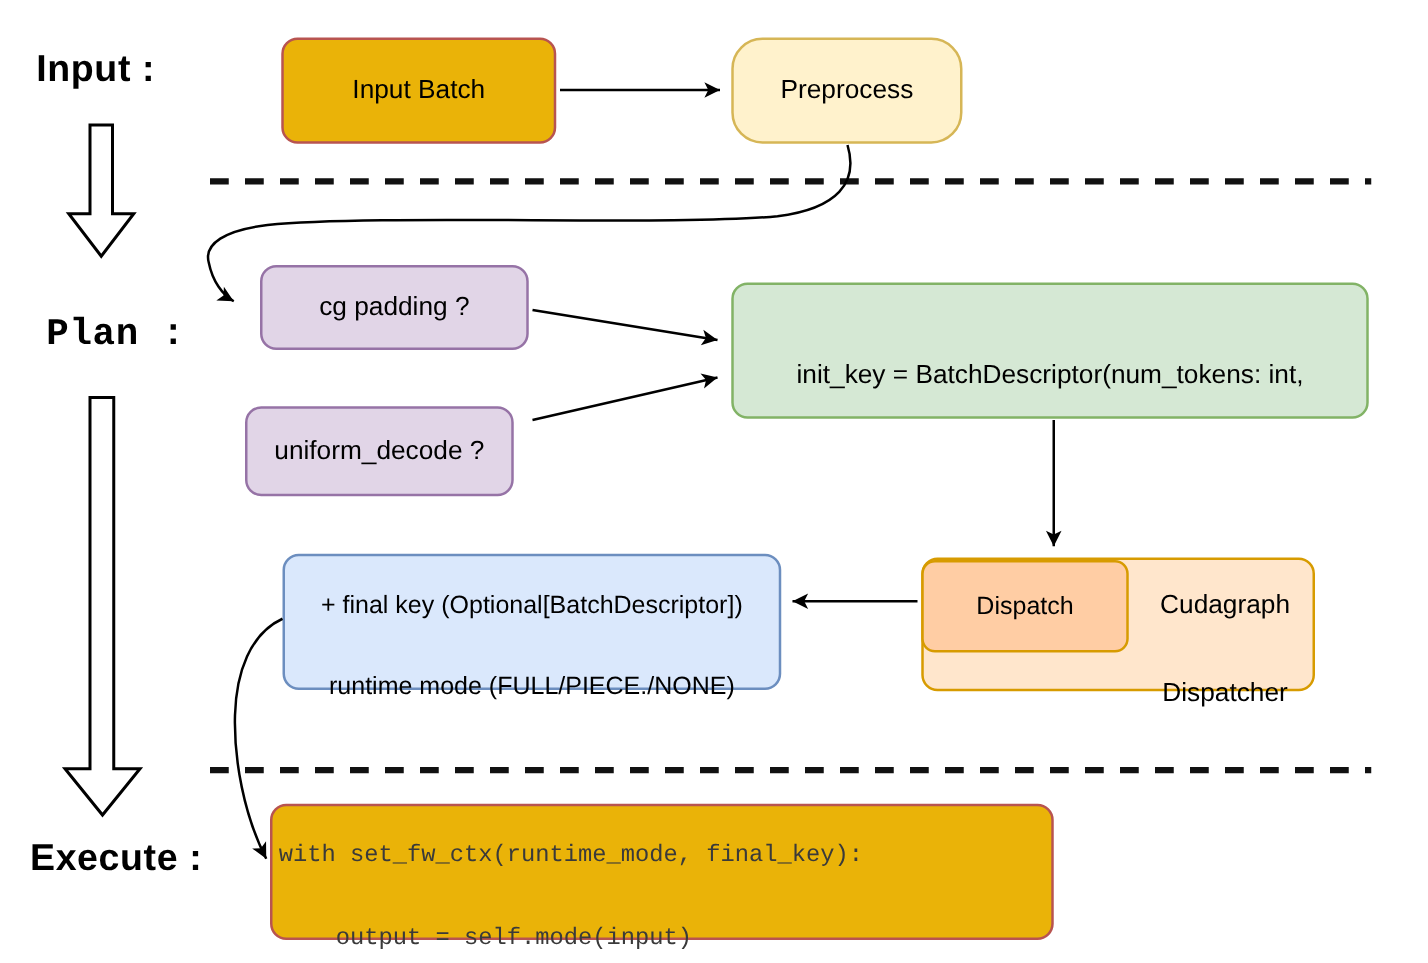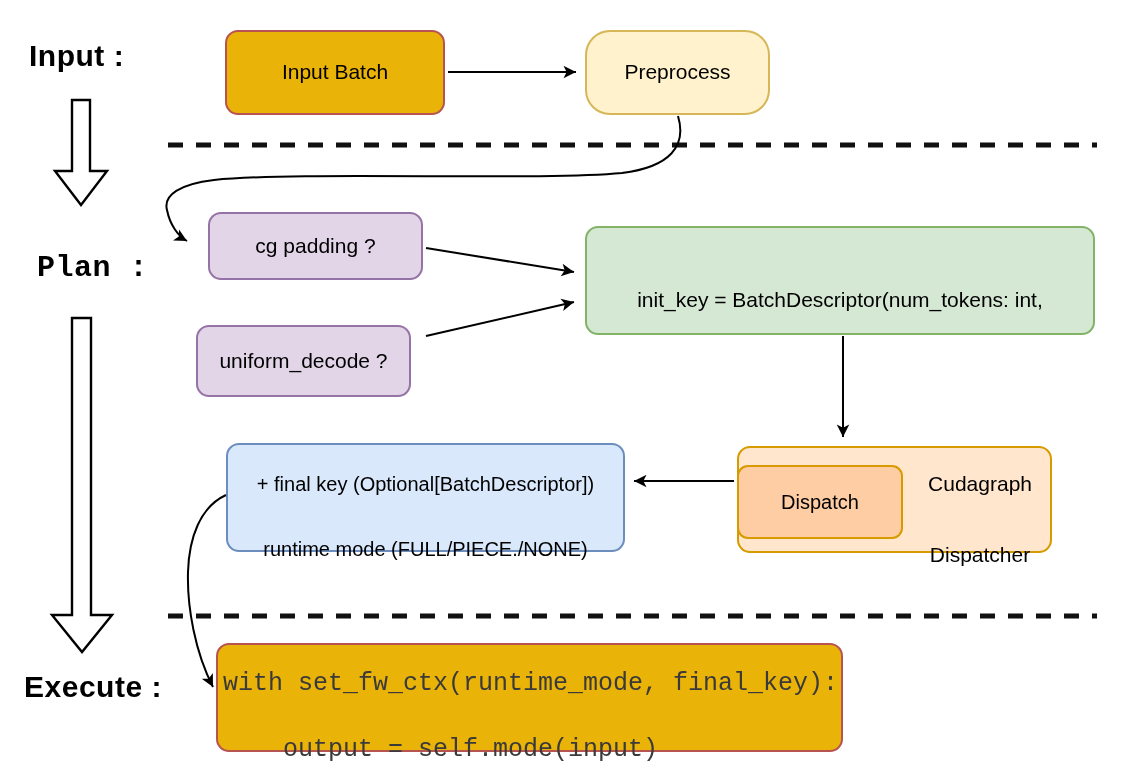--- a/index.html
+++ b/index.html
@@ -26,25 +26,25 @@
   .orange-dark{background:#FFCDA4;border-color:#D79B00;}
 
   #node-input-batch{left:225px;top:30px;width:220px;height:85px;}
   #node-preprocess{left:585px;top:30px;width:185px;height:85px;border-radius:25px;}
   #node-cg-padding{left:208px;top:212px;width:215px;height:68px;}
   #node-uniform-decode{left:196px;top:300px;width:215px;height:72px;margin-top:25px;}
   #node-init-key{left:585px;top:226px;width:510px;height:109px;line-height:30px;font-size:21px;}
   #node-runtime{left:226px;top:443px;width:399px;height:109px;font-size:20px;line-height:27px;}
   #node-cudagraph{left:737px;top:446px;width:315px;height:107px;justify-content:flex-end;}
   #node-cudagraph .lines{margin-right:18px;line-height:33px;font-size:21px;}
-  #node-dispatch{left:737px;top:465px;width:166px;height:74px;border-radius:11px;font-size:20px;}
+  #node-dispatch{left:737px;top:448px;width:166px;height:74px;border-radius:11px;font-size:20px;}
   #node-execute-code{
     left:216px;top:643px;width:627px;height:109px;
     font-family:"Liberation Mono","DejaVu Sans Mono",monospace;
-    font-size:25px;line-height:28px;color:#3a3a3a;
+    font-size:19px;line-height:28px;color:#3a3a3a;
     justify-content:flex-start;text-align:left;padding-left:5px;
   }
   #node-execute-code .lines div{white-space:pre;}
   #lbl-input{left:29px;top:39px;}
   #lbl-plan{left:37px;top:251px;font-family:Liberation Mono, monospace;}
   #lbl-execute{left:24px;top:670px;}
 
   svg.overlay{position:absolute;left:0;top:0;z-index:5;pointer-events:none;}
   .edge{stroke:#000;stroke-width:2;fill:none;}
   .dashed{stroke:#111;stroke-width:5;fill:none;stroke-dasharray:15 13;}

